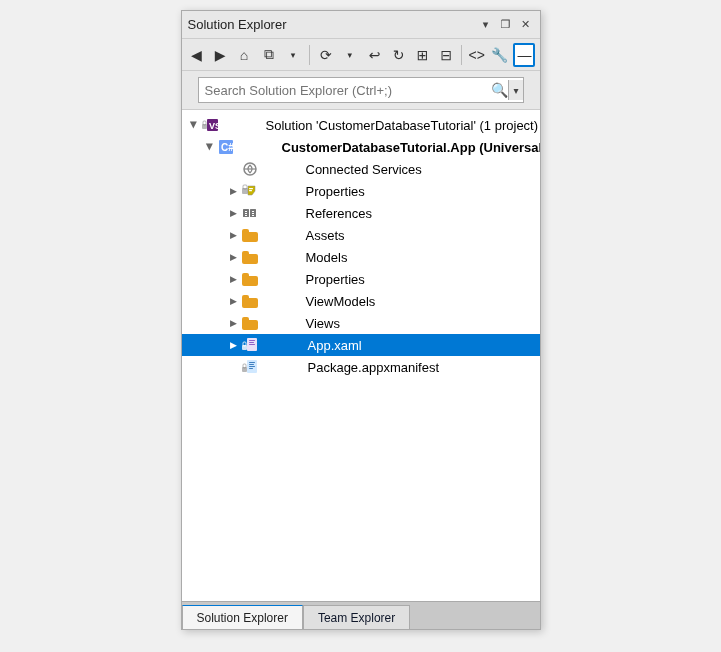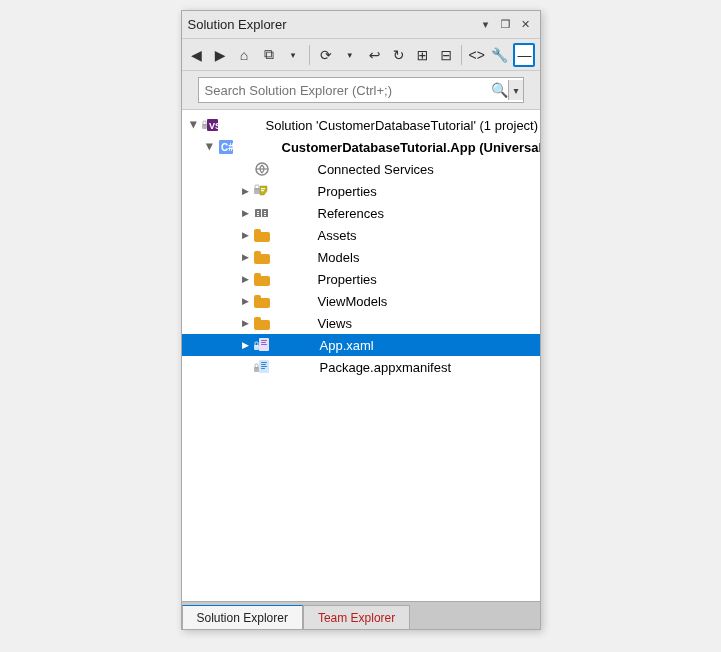--- a/index.html
+++ b/index.html
@@ -158,37 +158,37 @@
       align-items: center;
     }
     .item-label {
       font-size: 13px;
       margin-left: 44px;
     }
     .item-label.bold { font-weight: bold; }
     
     .indent-0 { padding-left: 4px; }
     .indent-1 { padding-left: 20px; }
-    .indent-2 { padding-left: 56px; }
+    .indent-2 { padding-left: 44px; }
     
     .bottom-tabs {
       display: flex;
       background: #c8c8c8;
       border-top: 1px solid #aaa;
       height: 28px;
       align-items: flex-end;
     }
     .bottom-tab {
       padding: 4px 14px;
       font-size: 12px;
       cursor: pointer;
       border: 1px solid #aaa;
       border-bottom: none;
       background: #e0e0e0;
-      color: #b91c1c;
+      color: #0f172a;
       height: 24px;
       display: flex;
       align-items: center;
     }
     .bottom-tab.active {
       background: #f5f5f5;
       border-top: 1px solid #0078d4;
       color: #222;
       font-weight: 500;
     }

